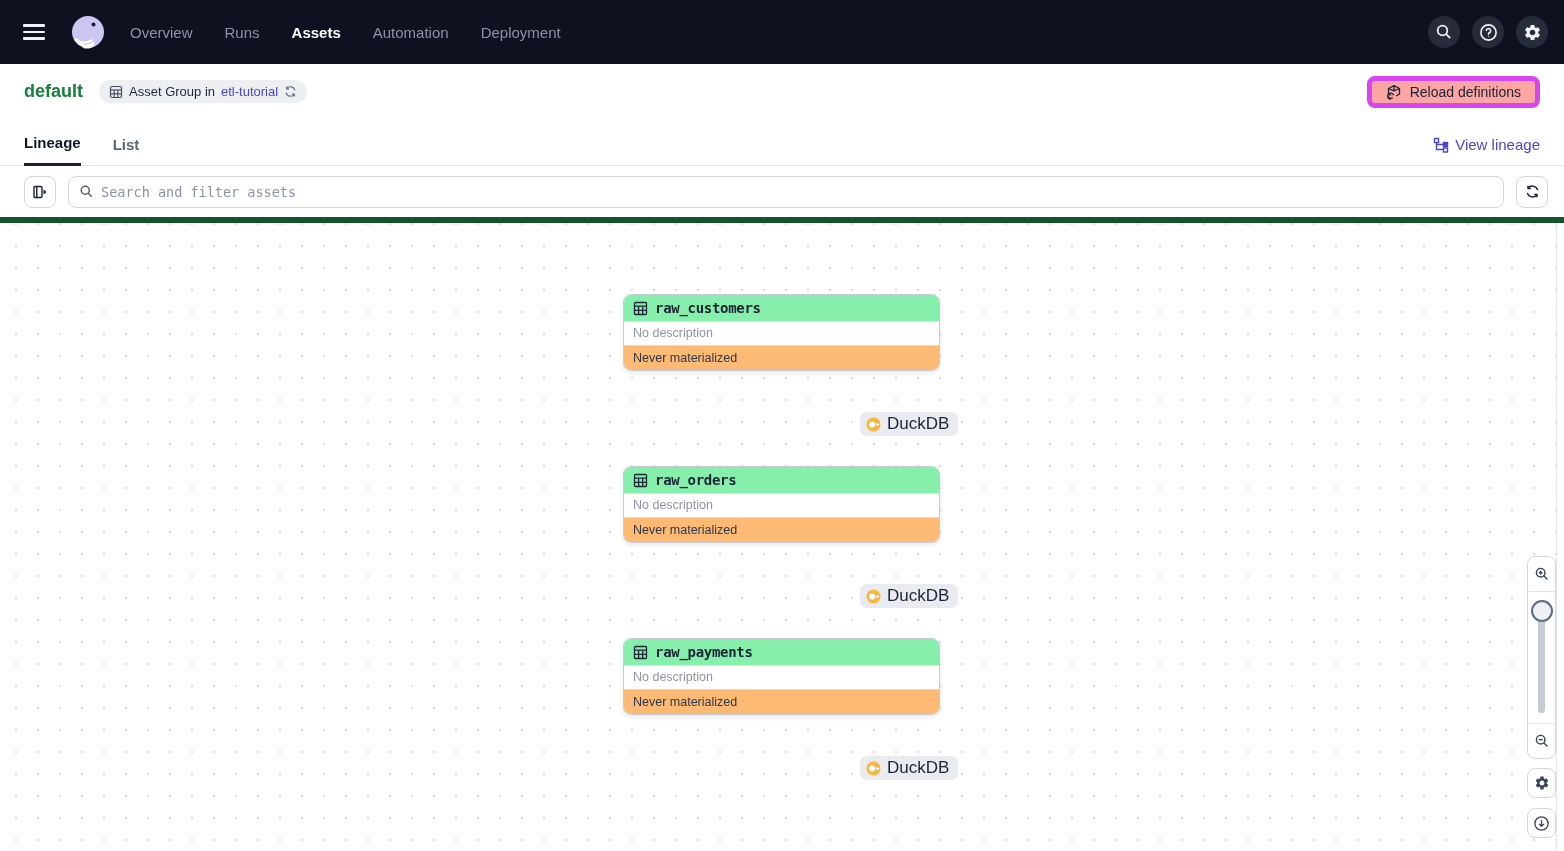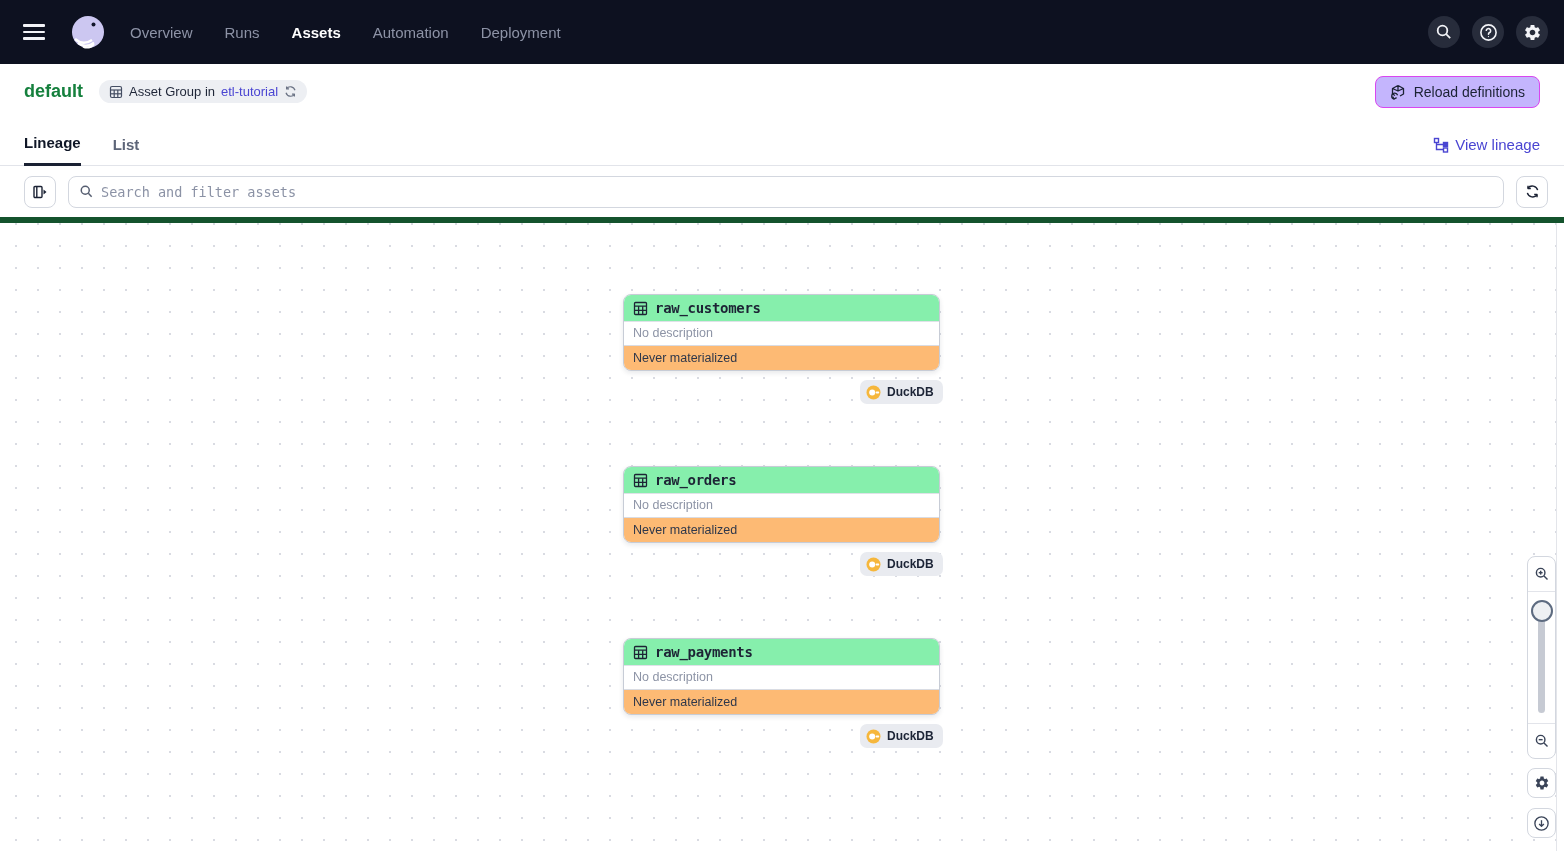--- a/index.html
+++ b/index.html
@@ -15,21 +15,21 @@
   .nav-item { font-size:15px; color:#8d93a6; cursor:pointer; }
   .nav-item.active { color:#ffffff; font-weight:bold; }
   .nav-right { margin-left:auto; display:flex; gap:12px; align-items:center; }
   .nav-iconbtn { width:32px; height:32px; border-radius:50%; background:#272c3b; display:flex; align-items:center; justify-content:center; cursor:pointer; }
 
   
   .header { height:55px; display:flex; align-items:center; padding:0 24px; background:#fff; }
   .page-title { font-size:18px; font-weight:bold; color:#15803d; margin-right:16px;text-align:right; }
   .group-badge { display:flex; align-items:center; gap:6px; background:#edeff3; border-radius:12px; padding:4px 10px; font-size:13px; color:#1f2638; }
   .group-badge a { color:#4a45d2; text-decoration:none; cursor:pointer; }
-  .reload-btn { margin-left:auto; display:flex; align-items:center; gap:8px; border:1px solid #d946ef; border-radius:8px; background:#c4b5fd; height:32px; padding:0 14px; font-size:14px; color:#1b2234; cursor:pointer; }
+  .reload-btn { margin-left:auto; display:flex; align-items:center; gap:8px; border:5px solid #d946ef; border-radius:8px; background:#fca5a5; height:32px; padding:0 14px; font-size:14px; color:#1b2234; cursor:pointer; }
 
   
   .tabsrow { height:47px; display:flex; align-items:flex-end; padding:0 24px; border-bottom:1px solid #e2e4ea; position:relative; }
   .tab { font-size:15px; padding:0 0 12px 0; margin-right:32px; cursor:pointer; color:#5d6578; font-weight:bold; }
   .tab.active { color:#101727; border-bottom:3px solid #1a2133; margin-bottom:-1px; }
   .view-lineage { margin-left:auto; display:flex; align-items:center; gap:6px; color:#4a45d2; font-size:15px; padding-bottom:12px; cursor:pointer; }
 
   
   .toolbar { height:57px; display:flex; align-items:center; gap:12px; padding:0 16px 0 24px; border-bottom:6px solid #14532d; }
   .sq-btn { width:32px; height:32px; border:1px solid #d3d7df; border-radius:8px; background:#fff; display:flex; align-items:center; justify-content:center; cursor:pointer; flex:0 0 auto; }
@@ -47,21 +47,21 @@
   .canvas-edge { position:absolute; top:0; right:7px; width:1px; height:100%; background:#e3e5ea; }
 
   .asset-node { position:absolute; width:317px; border:1px solid #c7ccd6; border-radius:8px; background:#fff;
     box-shadow:0 2px 5px rgba(20,26,46,.10); overflow:hidden; cursor:pointer; }
   .an-header { display:flex; align-items:center; gap:7px; background:#86efac; padding:5px 9px; border-bottom:1px solid #dfe2e8; }
   .an-name { font-family:"DejaVu Sans Mono", monospace; font-weight:bold; font-size:14px; color:#1d2435; letter-spacing:-0.3px; }
   .an-desc { padding:4px 9px 5px; font-size:12.5px; color:#8d94a6; background:#fff; }
   .an-status { padding:5px 9px; font-size:12.5px; color:#2e374a; background:#fdba74; border-top:1px solid #d9dce3; }
 
   .kind-badge { position:absolute; display:flex; align-items:center; gap:6px; background:#e9ebf0; border-radius:7px;
-    height:24px; padding:0 9px 0 6px; font-size:12px; font-weight:bold; color:#1c2436; cursor:pointer; }
+    height:24px; padding:0 9px 0 6px; font-size:17px; font-weight:normal; color:#1c2436; cursor:pointer;margin-top:32px; }
 
   
   .zoom-group { position:absolute; right:8px; top:333px; width:29px; border:1px solid #d3d7df; border-radius:8px; background:#fff; display:flex; flex-direction:column; align-items:center; }
   .zg-btn { width:100%; height:34px; display:flex; align-items:center; justify-content:center; cursor:pointer; }
   .zg-slider { width:100%; height:133px; border-top:1px solid #e2e4ea; border-bottom:1px solid #e2e4ea; position:relative; display:flex; justify-content:center; padding:10px 0; }
   .zg-track { width:7px; height:100%; background:#c6cad3; border-radius:4px; }
   .zg-handle { position:absolute; top:8px; left:50%; transform:translateX(-50%); width:22px; height:22px; border-radius:50%; background:#eef0f3; border:2px solid #5d6b80; cursor:grab; }
   .ctl-btn { position:absolute; right:8px; width:29px; height:30px; border:1px solid #d3d7df; border-radius:8px; background:#fff; display:flex; align-items:center; justify-content:center; cursor:pointer; }
 
   svg { display:block; }

